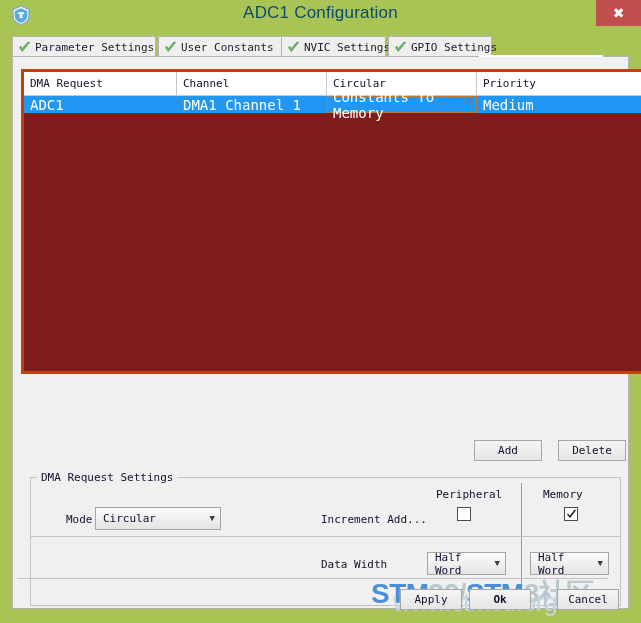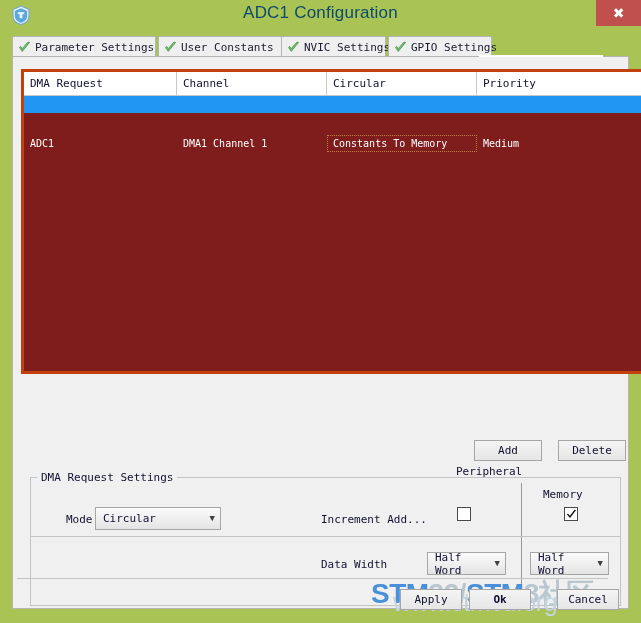--- a/index.html
+++ b/index.html
@@ -56,22 +56,22 @@
   }
   .thead{display:flex;height:23px;border-bottom:1px solid #c8c8c8;background:#ffffff;}
   .th{
     font-size:11px;color:#101030;display:flex;align-items:center;
     padding-left:6px;box-sizing:border-box;border-right:1px solid #c8c8c8;
     height:23px;
   }
   .th:last-child{border-right:none;}
   .trow{display:flex;height:17px;background:#2196f3;}
   .td{
-    font-size:10px;color:#ffffff;display:flex;align-items:center;
-    padding-left:6px;box-sizing:border-box;height:17px;margin-top:39px;
+    font-size:14px;color:#ffffff;display:flex;align-items:center;
+    padding-left:6px;box-sizing:border-box;height:17px;
   }
   .td.focused{border:1px dotted #c08040;padding-left:5px;}
 
   
   .btn{
     background:linear-gradient(to bottom,#f4f4f4,#e6e6e6);
     border:1px solid #a6a6a6;box-sizing:border-box;
     font-size:11px;color:#101030;text-align:center;cursor:pointer;
     display:flex;align-items:center;justify-content:center;
   }
@@ -199,21 +199,21 @@
         <div class="td" style="width:145px;">Medium</div>
       </div>
     </div>
 
     <div class="btn btn-add">Add</div>
     <div class="btn btn-del">Delete</div>
 
     <div class="group"></div>
     <div class="group-title">DMA Request Settings</div>
 
-    <div class="lbl" style="left:423px;top:408px;margin-left:20px;">Peripheral</div>
+    <div class="lbl" style="left:423px;top:431px;">Peripheral</div>
     <div class="lbl" style="left:530px;top:431px;">Memory</div>
 
     <div class="vsep" style="left:508px;top:426px;height:118px;"></div>
     <div class="hsep" style="left:18px;top:479px;width:589px;"></div>
 
     <div class="lbl" style="left:25px;top:456px;margin-left:28px;">Mode</div>
     <div class="combo" style="left:82px;top:450px;width:126px;height:23px;">
       <span>Circular</span>
       <span class="caret">▼</span>
     </div>

